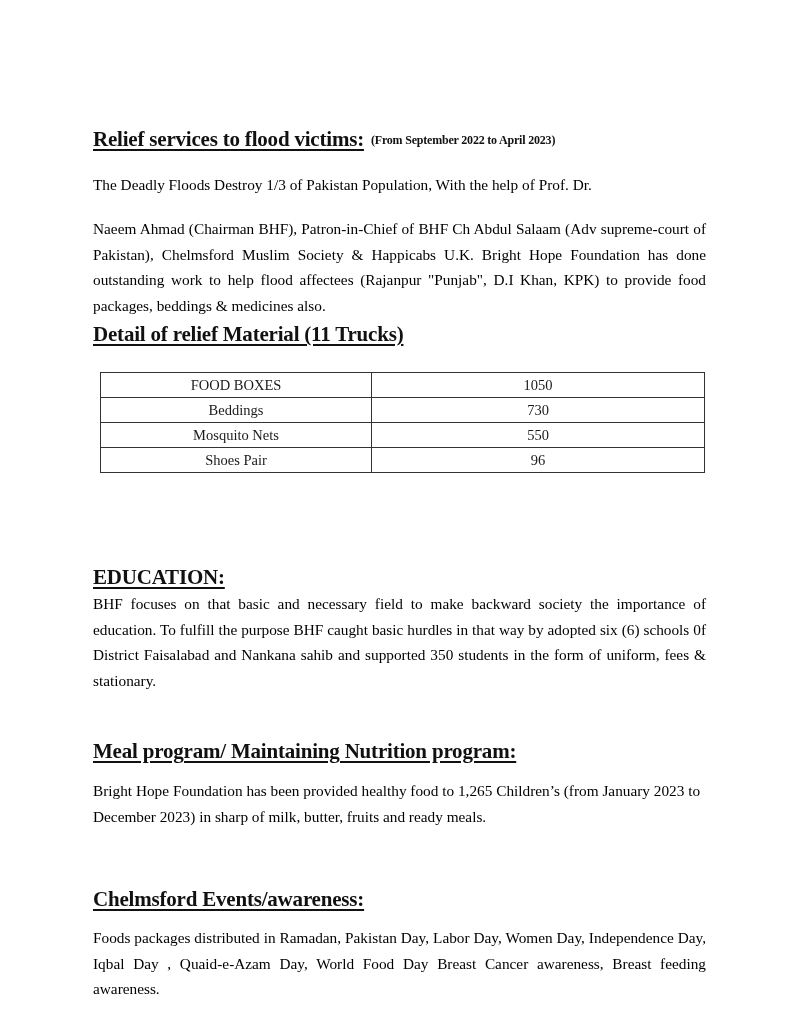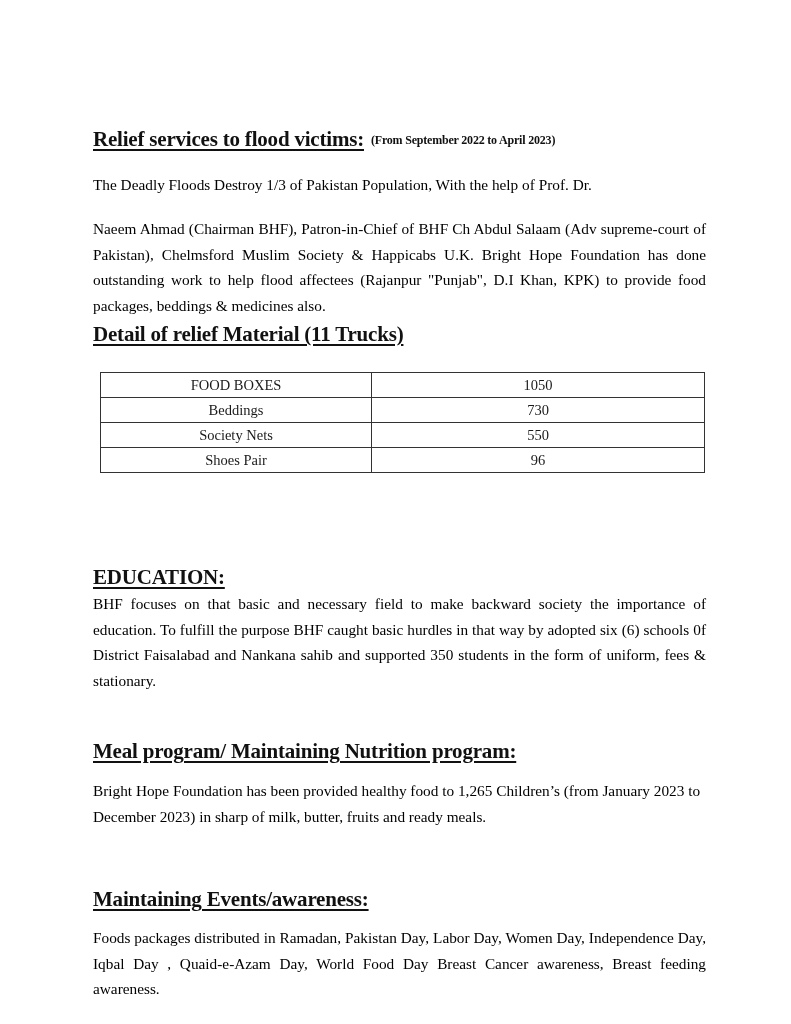--- a/index.html
+++ b/index.html
@@ -91,35 +91,35 @@
     <tbody>
       <tr>
         <td class="item">FOOD BOXES</td>
         <td>1050</td>
       </tr>
       <tr>
         <td class="item">Beddings</td>
         <td>730</td>
       </tr>
       <tr>
-        <td class="item">Society Nets</td>
+        <td class="item">Mosquito Nets</td>
         <td>550</td>
       </tr>
       <tr>
         <td class="item">Shoes Pair</td>
         <td>96</td>
       </tr>
     </tbody>
   </table>
 
   <h2 class="heading" style="top:564px;">EDUCATION:</h2>
 
   <p class="para" style="top:591px;">BHF focuses on that basic and necessary field to make backward society the importance of education. To fulfill the purpose BHF caught basic hurdles in that way by adopted six (6) schools 0f District Faisalabad and Nankana sahib  and supported 350 students in the form of uniform, fees &amp; stationary.</p>
 
   <h2 class="heading" style="top:738px;">Meal program/ Maintaining Nutrition program:</h2>
 
   <p class="para nojust" style="top:778px;">Bright Hope Foundation has been provided healthy food to 1,265 Children’s (from January 2023 to December 2023) in sharp of milk, butter, fruits and ready meals.</p>
 
-  <h2 class="heading" style="top:886px;">Maintaining Events/awareness:</h2>
+  <h2 class="heading" style="top:886px;">Chelmsford Events/awareness:</h2>
 
   <p class="para" style="top:925px;">Foods packages distributed in Ramadan, Pakistan Day, Labor Day, Women Day, Independence Day, Iqbal Day  , Quaid-e-Azam Day, World Food Day Breast Cancer awareness, Breast feeding awareness.</p>
 
 </div>
 
 </body></html>

